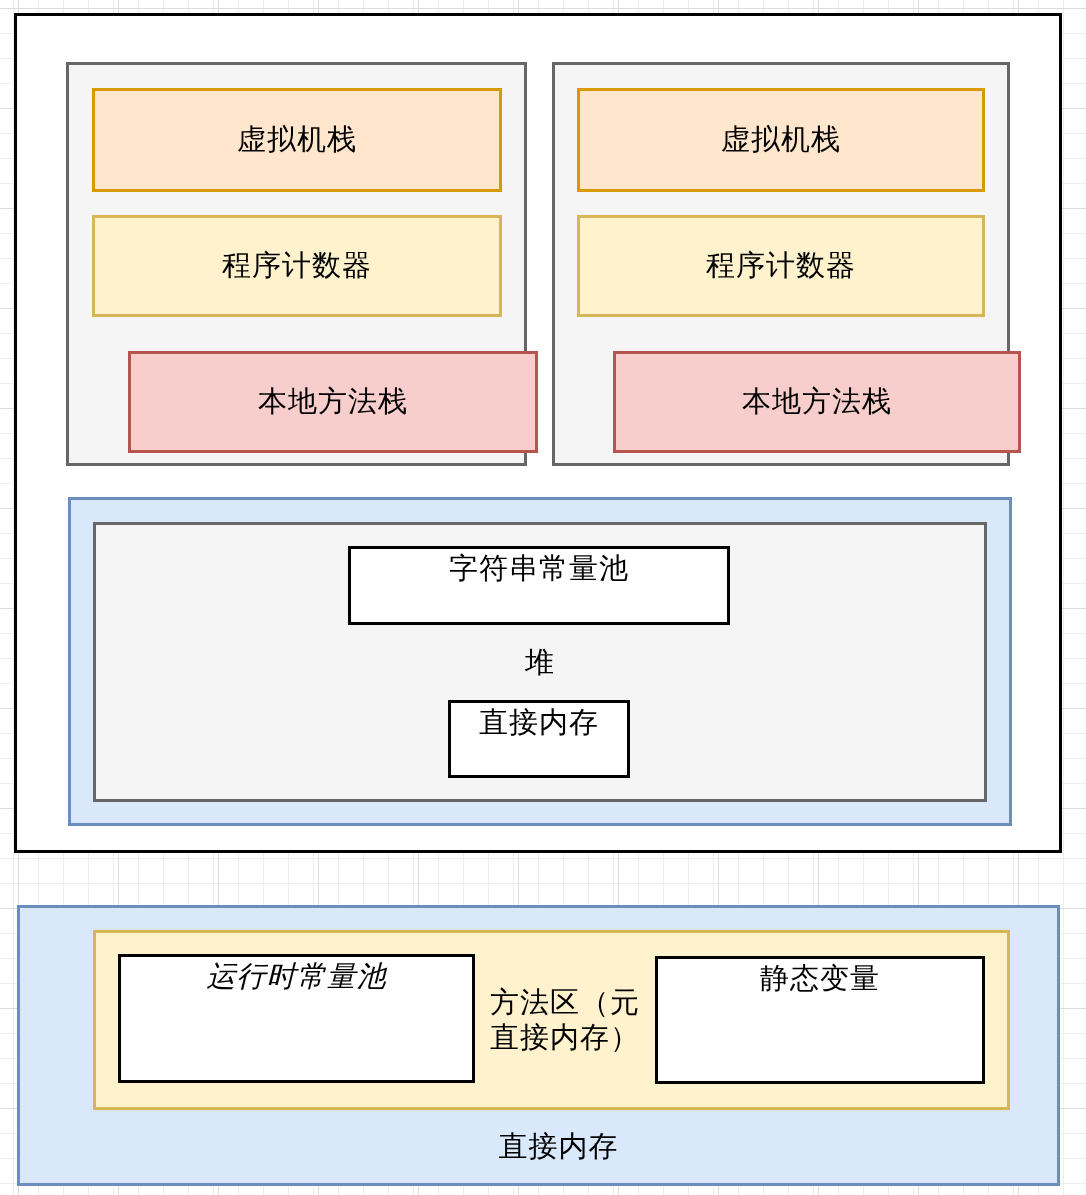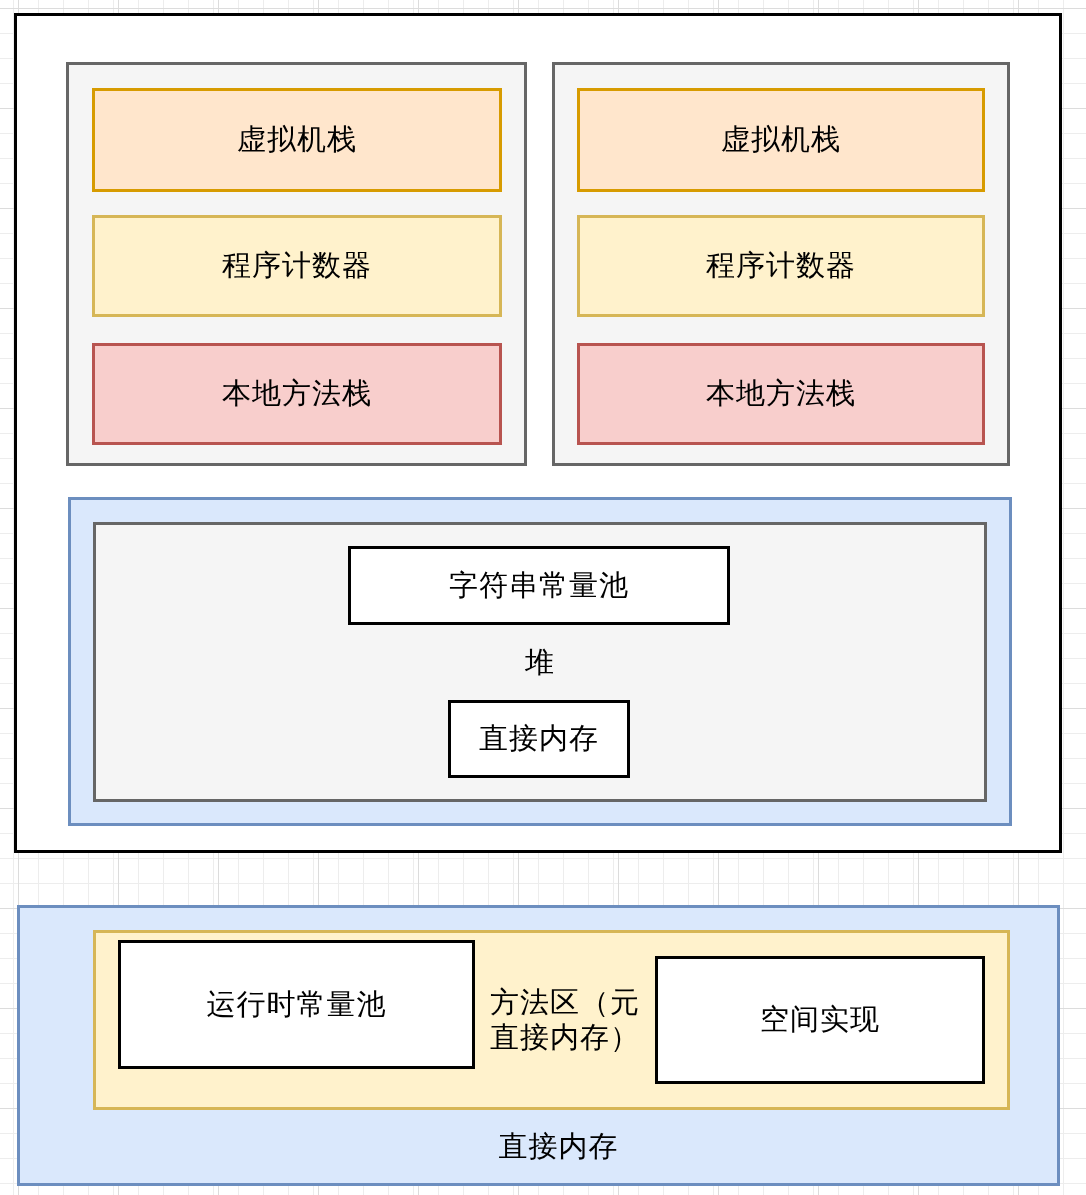--- a/index.html
+++ b/index.html
@@ -56,41 +56,41 @@
   .mbox {
     position: absolute;
     left: 23px;
     width: 410px; height: 104px;
     border: 3px solid;
     display: flex; align-items: center; justify-content: center;
   }
   .stack-r .mbox { left: 22px; width: 408px; }
   .mbox.vm { top: 23px;  background: var(--orange-fill, #ffe6cc); border-color: var(--orange-stroke, #d79b00); }
   .mbox.pc { top: 150px; height: 102px; background: var(--yellow-fill, #fff2cc); border-color: var(--yellow-stroke, #d6b656); }
-  .mbox.nm { top: 278px; height: 102px; background: var(--red-fill, #f8cecc); border-color: var(--red-stroke, #b85450); }
+  .mbox.nm { top: 286px; height: 102px; background: var(--red-fill, #f8cecc); border-color: var(--red-stroke, #b85450); margin-left: 36px; }
 
   
   .heap-blue {
     position: absolute;
     left: 51px; top: 481px;
     width: 944px; height: 329px;
     background: var(--blue-fill, #dae8fc);
     border: 3px solid var(--blue-stroke, #6c8ebf);
   }
   .heap-gray {
     position: absolute;
     left: 22px; top: 22px;
     width: 894px; height: 280px;
     background: var(--gray-fill, #f5f5f5);
     border: 3px solid var(--gray-stroke, #666666);
   }
   .wbox {
     background: #ffffff;
     border: 3px solid var(--box-border, #000000);
-    display: flex; align-items: center; justify-content: center;
+    display: flex; align-items: flex-start; justify-content: center;
     position: absolute;
   }
   .string-pool { left: 252px; top: 21px;  width: 382px; height: 79px; }
   .static-var  { left: 352px; top: 175px; width: 182px; height: 78px; }
   .heap-label {
     position: absolute;
     left: 0; top: 112px;
     width: 100%; height: 52px;
     display: flex; align-items: center; justify-content: center;
   }
@@ -103,21 +103,21 @@
     background: var(--blue-fill, #dae8fc);
     border: 3px solid var(--blue-stroke, #6c8ebf);
   }
   .method-yellow {
     position: absolute;
     left: 73px; top: 22px;
     width: 917px; height: 180px;
     background: var(--yellow-fill, #fff2cc);
     border: 3px solid var(--yellow-stroke, #d6b656);
   }
-  .runtime-pool { left: 22px;  top: 7px; width: 357px; height: 129px; }
+  .runtime-pool { left: 22px;  top: 21px; width: 357px; height: 129px; font-style: italic; }
   .code-cache   { left: 559px; top: 23px; width: 330px; height: 128px; }
   .method-label {
     position: absolute;
     left: 376px; top: 0;
     width: 186px; height: 100%;
     display: flex; flex-direction: column;
     align-items: center; justify-content: center;
     line-height: 1.22;
   }
   .direct-label {
@@ -178,21 +178,21 @@
 
     <div class="method-yellow">
       <div class="wbox runtime-pool">
         <span class="label">运行时常量池</span>
       </div>
       <div class="method-label">
         <span class="label">方法区（元</span>
         <span class="label">直接内存）</span>
       </div>
       <div class="wbox code-cache">
-        <span class="label">空间实现</span>
+        <span class="label">静态变量</span>
       </div>
     </div>
 
     <div class="direct-label">
       <span class="label">直接内存</span>
     </div>
 
   </div>
 
 </div>

